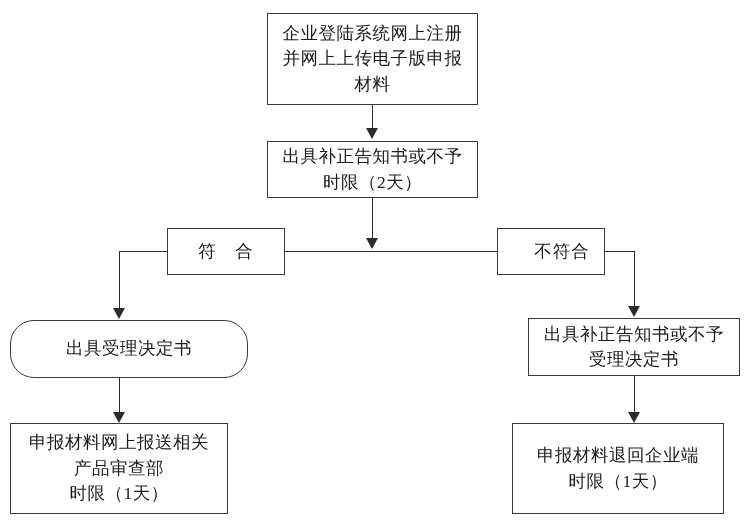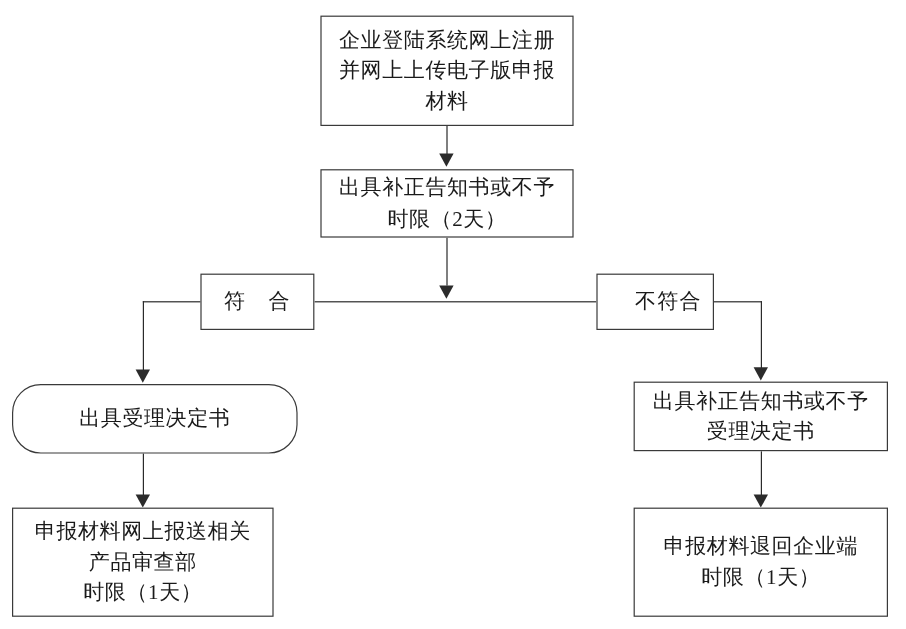--- a/index.html
+++ b/index.html
@@ -84,29 +84,29 @@
   <div class="vline" style="left:634px; top:376px; height:38px;"></div>
   <div class="arrowhead" style="left:628px; top:412px;"></div>
 
   <div class="node" style="left:267px; top:13px; width:211px; height:92px;">企业登陆系统网上注册
 并网上上传电子版申报
 材料</div>
 
   <div class="node" style="left:267px; top:141px; width:211px; height:57px;">出具补正告知书或不予
 时限（2天）</div>
 
-  <div class="node decision" style="left:167px; top:228px; width:95px; height:47px;">符　合</div>
+  <div class="node decision" style="left:167px; top:228px; width:118px; height:47px;">符　合</div>
 
-  <div class="node decision" style="left:497px; top:228px; width:98px; height:47px;padding-left:28px;">不符合</div>
+  <div class="node decision" style="left:497px; top:228px; width:108px; height:47px;padding-left:28px;">不符合</div>
 
   <div class="node" style="left:10px; top:320px; width:238px; height:58px;border-radius:24px;">出具受理决定书</div>
 
   <div class="node" style="left:528px; top:318px; width:212px; height:58px;text-align:center;">出具补正告知书或不予
 受理决定书</div>
 
   <div class="node" style="left:10px; top:423px; width:218px; height:91px;">申报材料网上报送相关
 产品审查部
 时限（1天）</div>
 
-  <div class="node" style="left:528px; top:423px; width:212px; height:91px;">申报材料退回企业端
+  <div class="node" style="left:512px; top:423px; width:212px; height:91px;">申报材料退回企业端
 时限（1天）</div>
 
 </div>
 
 </body></html>

